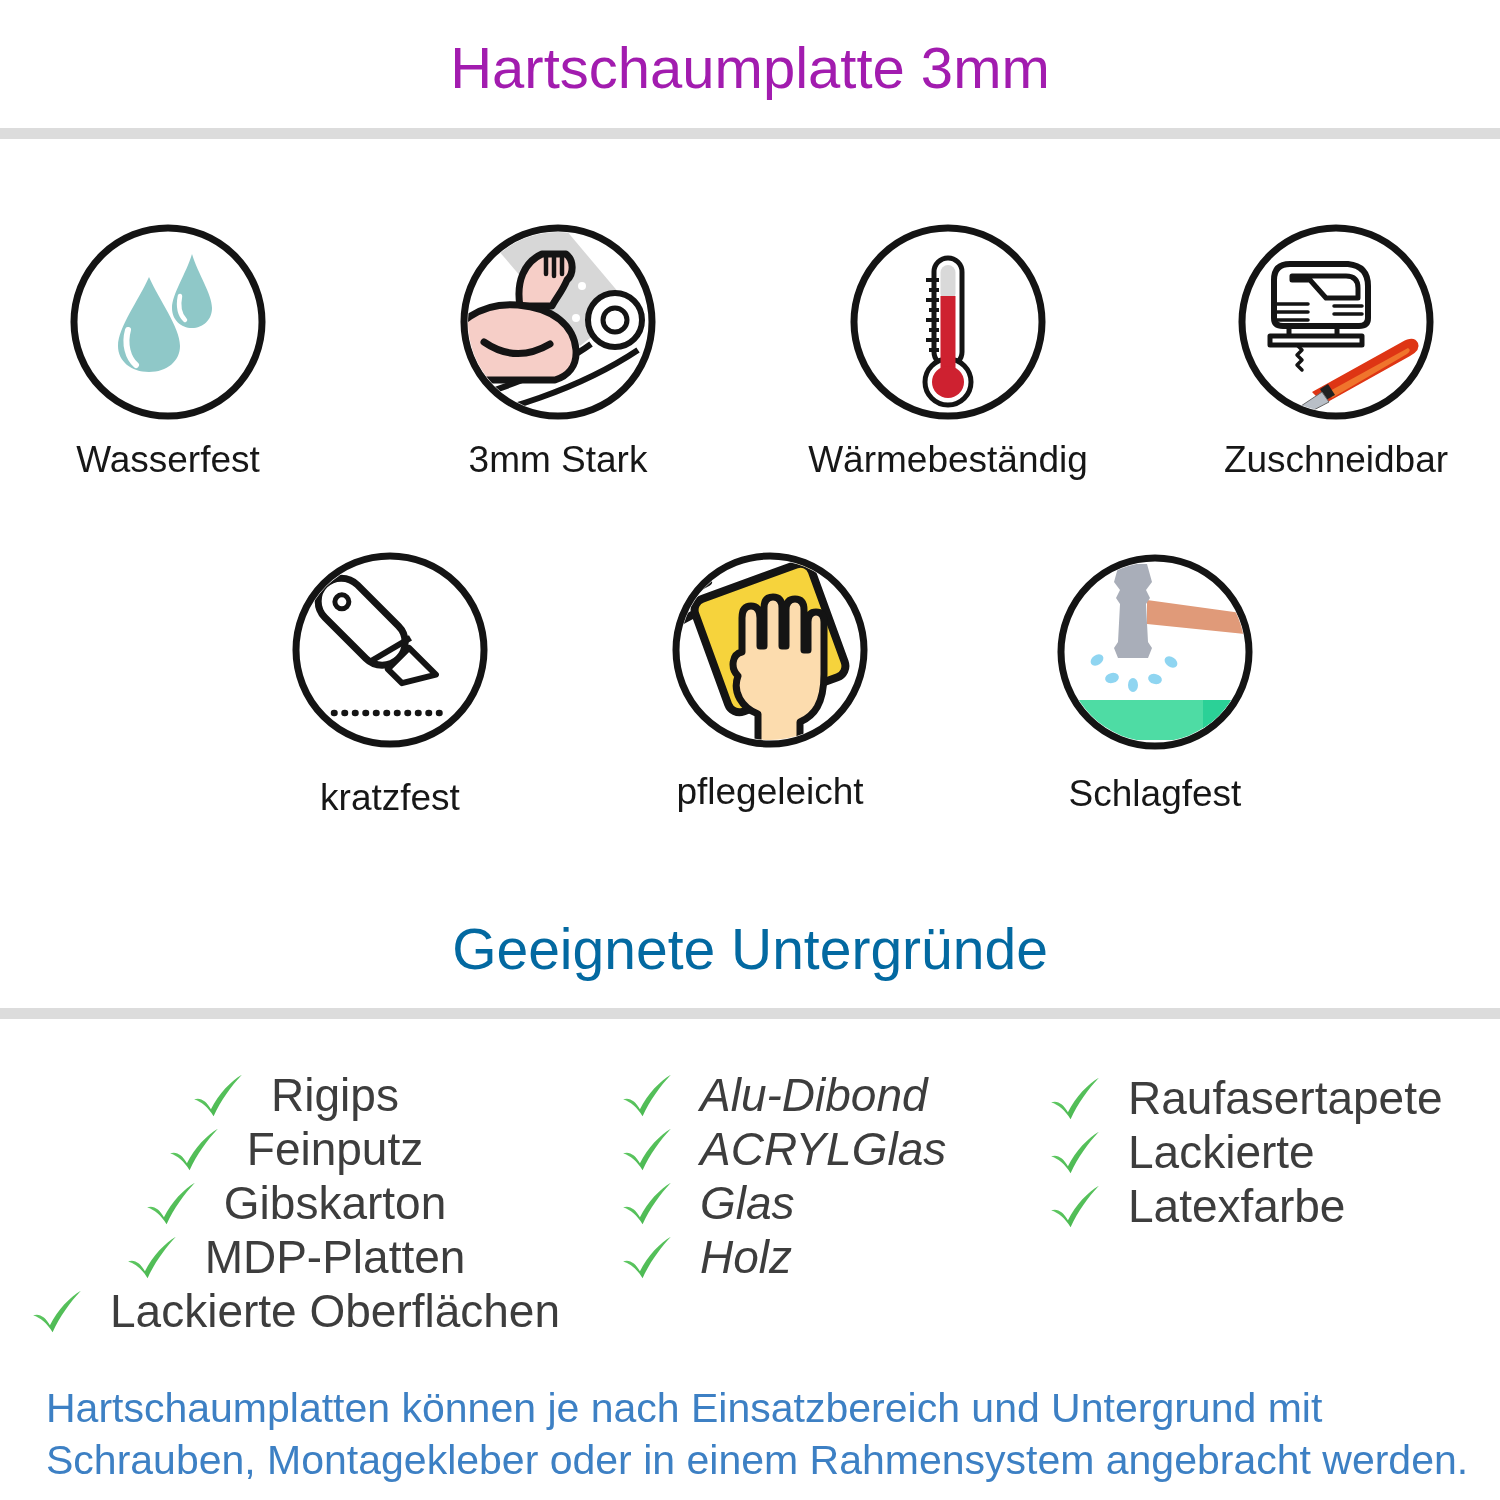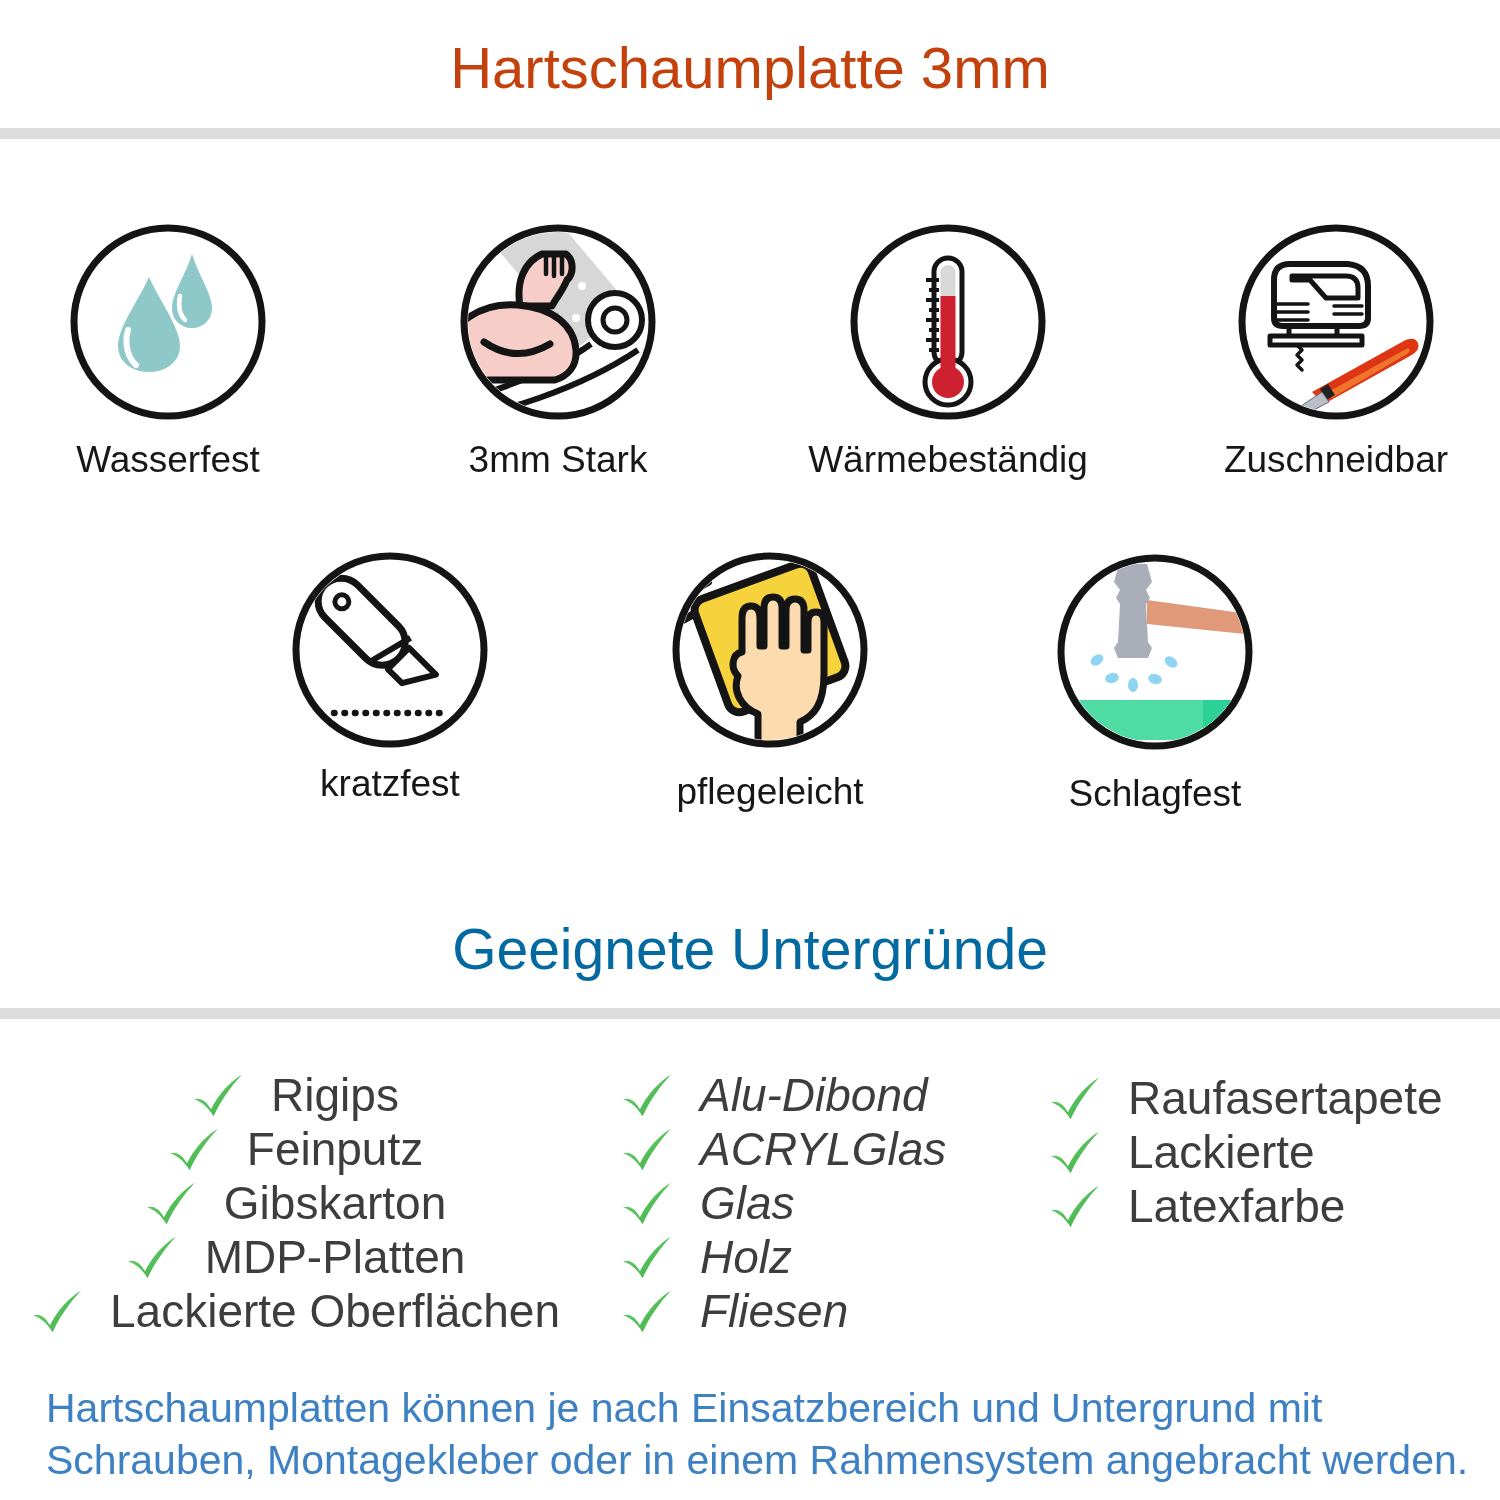--- a/index.html
+++ b/index.html
@@ -1,19 +1,19 @@
 <!DOCTYPE html>
 <html><head>
 <meta charset="utf-8">
 <style>
   html,body{margin:0;padding:0;background:#fff;}
   body{width:1500px;height:1500px;font-family:"Liberation Sans",sans-serif;}
   #stage{position:relative;width:1500px;height:1500px;background:#fff;overflow:hidden;}
   .page-title{position:absolute;left:0;top:34px;width:1500px;text-align:center;
-    font-size:58px;color:#c2410c;white-space:nowrap;}
+    font-size:58px;color:#a21caf;white-space:nowrap;}
   .divider{position:absolute;left:0;width:1500px;height:11px;background:#dcdcdc;}
   #divider-top{top:128px;}
   #divider-mid{top:1008px;}
   .feature{position:absolute;width:360px;text-align:center;}
   .feature svg.badge{width:200px;height:200px;display:block;margin:0 auto;}
   .flabel{margin-top:17px;font-size:37px;color:#171717;white-space:nowrap;}
   .section-title{position:absolute;left:0;top:916px;width:1500px;text-align:center;
     font-size:57px;color:#0369a1;white-space:nowrap;}
   .scol{position:absolute;display:flex;flex-direction:column;}
   #col1{left:30px;top:1068px;align-items:center;}
@@ -132,21 +132,21 @@
       <g clip-path="url(#clipE)">
         <g transform="rotate(-45 95 95)" stroke="#141414" fill="#fff" stroke-linejoin="round">
           <rect x="72" y="10" width="46" height="104" rx="23" stroke-width="7"></rect>
           <circle cx="95" cy="34" r="7" stroke-width="5"></circle>
           <path d="M72 96 L118 108" stroke-width="6" fill="none"></path>
           <path d="M80 114 L110 114 L110 152 L80 134 Z" stroke-width="6"></path>
         </g>
         <path d="M44 163 H156" stroke="#141414" stroke-width="6.5" stroke-dasharray="0.5 10" stroke-linecap="round"></path>
       </g>
     </svg>
-    <div class="flabel" style="margin-top:13px">kratzfest</div>
+    <div class="flabel" style="margin-top:27px">kratzfest</div>
   </div>
 
   <div class="feature" style="left:590px;top:550px">
     <svg class="badge" viewBox="0 0 200 200">
       <defs>
           <clipPath id="clipF">
             <circle cx="100" cy="100" r="90"></circle>
           </clipPath>
         </defs>
       <circle cx="100" cy="100" r="94" fill="#fff" stroke="#141414" stroke-width="7"></circle>
@@ -247,26 +247,20 @@
     <span class="stext">Glas</span>
   </div>
 
   <div class="srow">
     <svg class="check" viewBox="0 0 60 52">
       <path d="M3 31 C10 28 17 33 22 42 C31 24 45 10 57 3 C45 16 33 32 25 50 C19 40 11 33 3 31 Z" fill="url(#ckg)"></path>
     </svg>
     <span class="stext">Holz</span>
   </div>
 
-  <div class="srow">
-    <svg class="check" viewBox="0 0 60 52">
-      <path d="M3 31 C10 28 17 33 22 42 C31 24 45 10 57 3 C45 16 33 32 25 50 C19 40 11 33 3 31 Z" fill="url(#ckg)"></path>
-    </svg>
-    <span class="stext">Fliesen</span>
-  </div>
 </div>
   <div class="scol" id="col3">
   <div class="srow">
     <svg class="check" viewBox="0 0 60 52">
       <path d="M3 31 C10 28 17 33 22 42 C31 24 45 10 57 3 C45 16 33 32 25 50 C19 40 11 33 3 31 Z" fill="url(#ckg)"></path>
     </svg>
     <span class="stext">Raufasertapete</span>
   </div>
 
   <div class="srow">

